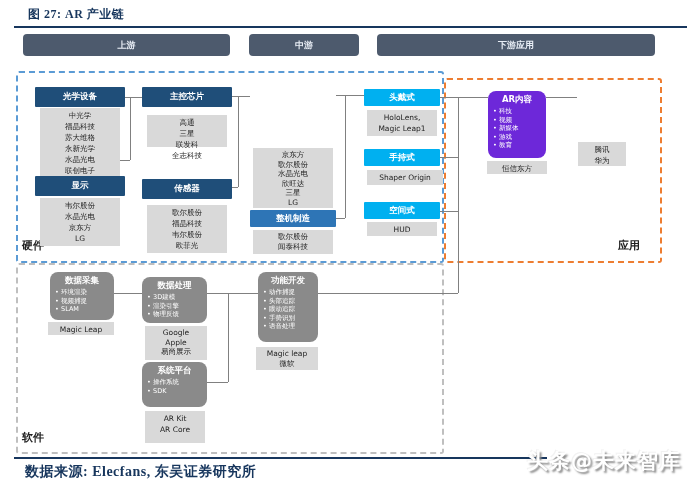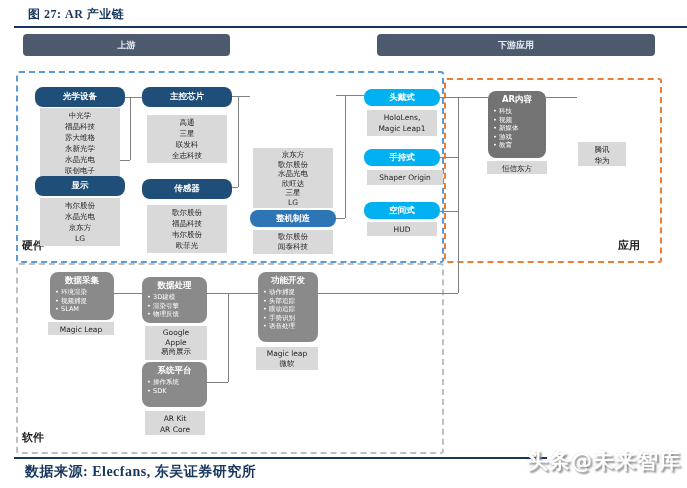--- a/index.html
+++ b/index.html
@@ -10,28 +10,28 @@
   .rule{position:absolute;background:#17365d}
   .stage{position:absolute;top:34px;height:22px;background:#4d5a6d;border-radius:4px;
          color:#e9eef6;font-weight:bold;font-size:9px;
          display:flex;align-items:center;justify-content:center}
   .dash{position:absolute;border-radius:3px}
   .dash.blue{border:2px dashed #5b9bd5}
   .dash.orange{border:2px dashed #ed7d31}
   .dash.gray{border:2px dashed #bfbfbf}
   .sec-label{position:absolute;font-family:"Liberation Serif",serif;font-weight:bold;
              font-size:11px;color:#222}
-  .nhead{position:absolute;border-radius:8px;color:#fff;font-weight:bold;font-size:8.5px;
+  .nhead{position:absolute;border-radius:1px;color:#fff;font-weight:bold;font-size:8.5px;
          display:flex;align-items:center;justify-content:center;text-align:center}
   .navy{background:#1f4e79}
   .mblue{background:#2e75b6}
   .cyan{background:#00b0f0}
   .sgray{background:#8a8a8a}
   .lorange{background:#f5b183}
-  .dorange{background:#737373}
+  .dorange{background:#6d28d9}
   .colist{position:absolute;background:#d9d9d9;color:#222;font-size:7.5px;
           text-align:center;padding-top:2px;line-height:11px;box-sizing:border-box}
   .colist.tight{line-height:9.5px}
   .bbox{position:absolute;border-radius:8px;color:#fff;padding:3px 3px 2px;box-sizing:border-box}
   .btitle{text-align:center;font-weight:bold;font-size:8.5px;margin-bottom:1px}
   .bullets{}
   .bullet{font-size:6.5px;line-height:8.5px;padding-left:8px;position:relative}
   .bullet::before{content:"\2022";position:absolute;left:2px}
   .ln{position:absolute;background:#808080}
   .footer-src{position:absolute;left:25px;top:463px;font-family:"Liberation Serif",serif;
@@ -41,20 +41,21 @@
 </style>
 </head>
 <body>
 
 <div class="canvas">
 
   <div class="fig-title">图 27:  AR 产业链</div>
   <div class="rule" style="left:14px;top:26px;width:673px;height:2px"></div>
 
   <div class="stage" style="left:23px;width:207px">上游</div>
+  <div class="stage" style="left:249px;width:110px">中游</div>
   <div class="stage" style="left:377px;width:278px">下游应用</div>
 
   <div class="dash blue" style="left:16px;top:71px;width:424px;height:188px"></div>
   <div class="sec-label" style="left:22px;top:238px">硬件</div>
   <div class="dash orange" style="left:444px;top:78px;width:214px;height:181px"></div>
   <div class="sec-label" style="left:618px;top:238px">应用</div>
   <div class="dash gray" style="left:16px;top:263px;width:424px;height:187px"></div>
   <div class="sec-label" style="left:22px;top:430px">软件</div>
 
   <div class="ln" style="left:125px;top:97px;width:17px;height:1px"></div>
@@ -88,21 +89,21 @@
     </div>
   <div class="nhead navy" style="left:35px;top:176px;width:90px;height:20px">显示</div>
   <div class="colist" style="left:40px;top:198px;width:80px;height:48px">
       <div>韦尔股份</div>
       <div>水晶光电</div>
       <div>京东方</div>
       <div>LG</div>
     </div>
 
   <div class="nhead navy" style="left:142px;top:87px;width:90px;height:20px">主控芯片</div>
-  <div class="colist" style="left:147px;top:115px;width:80px;height:48px">
+  <div class="colist" style="left:147px;top:115px;width:80px;height:32px">
       <div>高通</div>
       <div>三星</div>
       <div>联发科</div>
       <div>全志科技</div>
     </div>
   <div class="nhead navy" style="left:142px;top:179px;width:90px;height:20px">传感器</div>
   <div class="colist" style="left:147px;top:205px;width:80px;height:48px">
       <div>歌尔股份</div>
       <div>福晶科技</div>
       <div>韦尔股份</div>
@@ -196,21 +197,21 @@
       <div>微软</div>
     </div>
 
   <div class="bbox sgray" style="left:142px;top:362px;width:65px;height:45px">
     <div class="btitle">系统平台</div>
     <div class="bullets">
         <div class="bullet">操作系统</div>
         <div class="bullet">SDK</div>
       </div>
   </div>
-  <div class="colist" style="left:145px;top:411px;width:60px;height:24px">
+  <div class="colist" style="left:145px;top:411px;width:60px;height:32px">
       <div>AR Kit</div>
       <div>AR Core</div>
     </div>
 
   <div class="rule" style="left:14px;top:457px;width:533px;height:2px"></div>
   <div class="footer-src">数据来源: Elecfans,  东吴证券研究所</div>
   <div class="watermark">头条@未来智库</div>
 
 </div>
 

